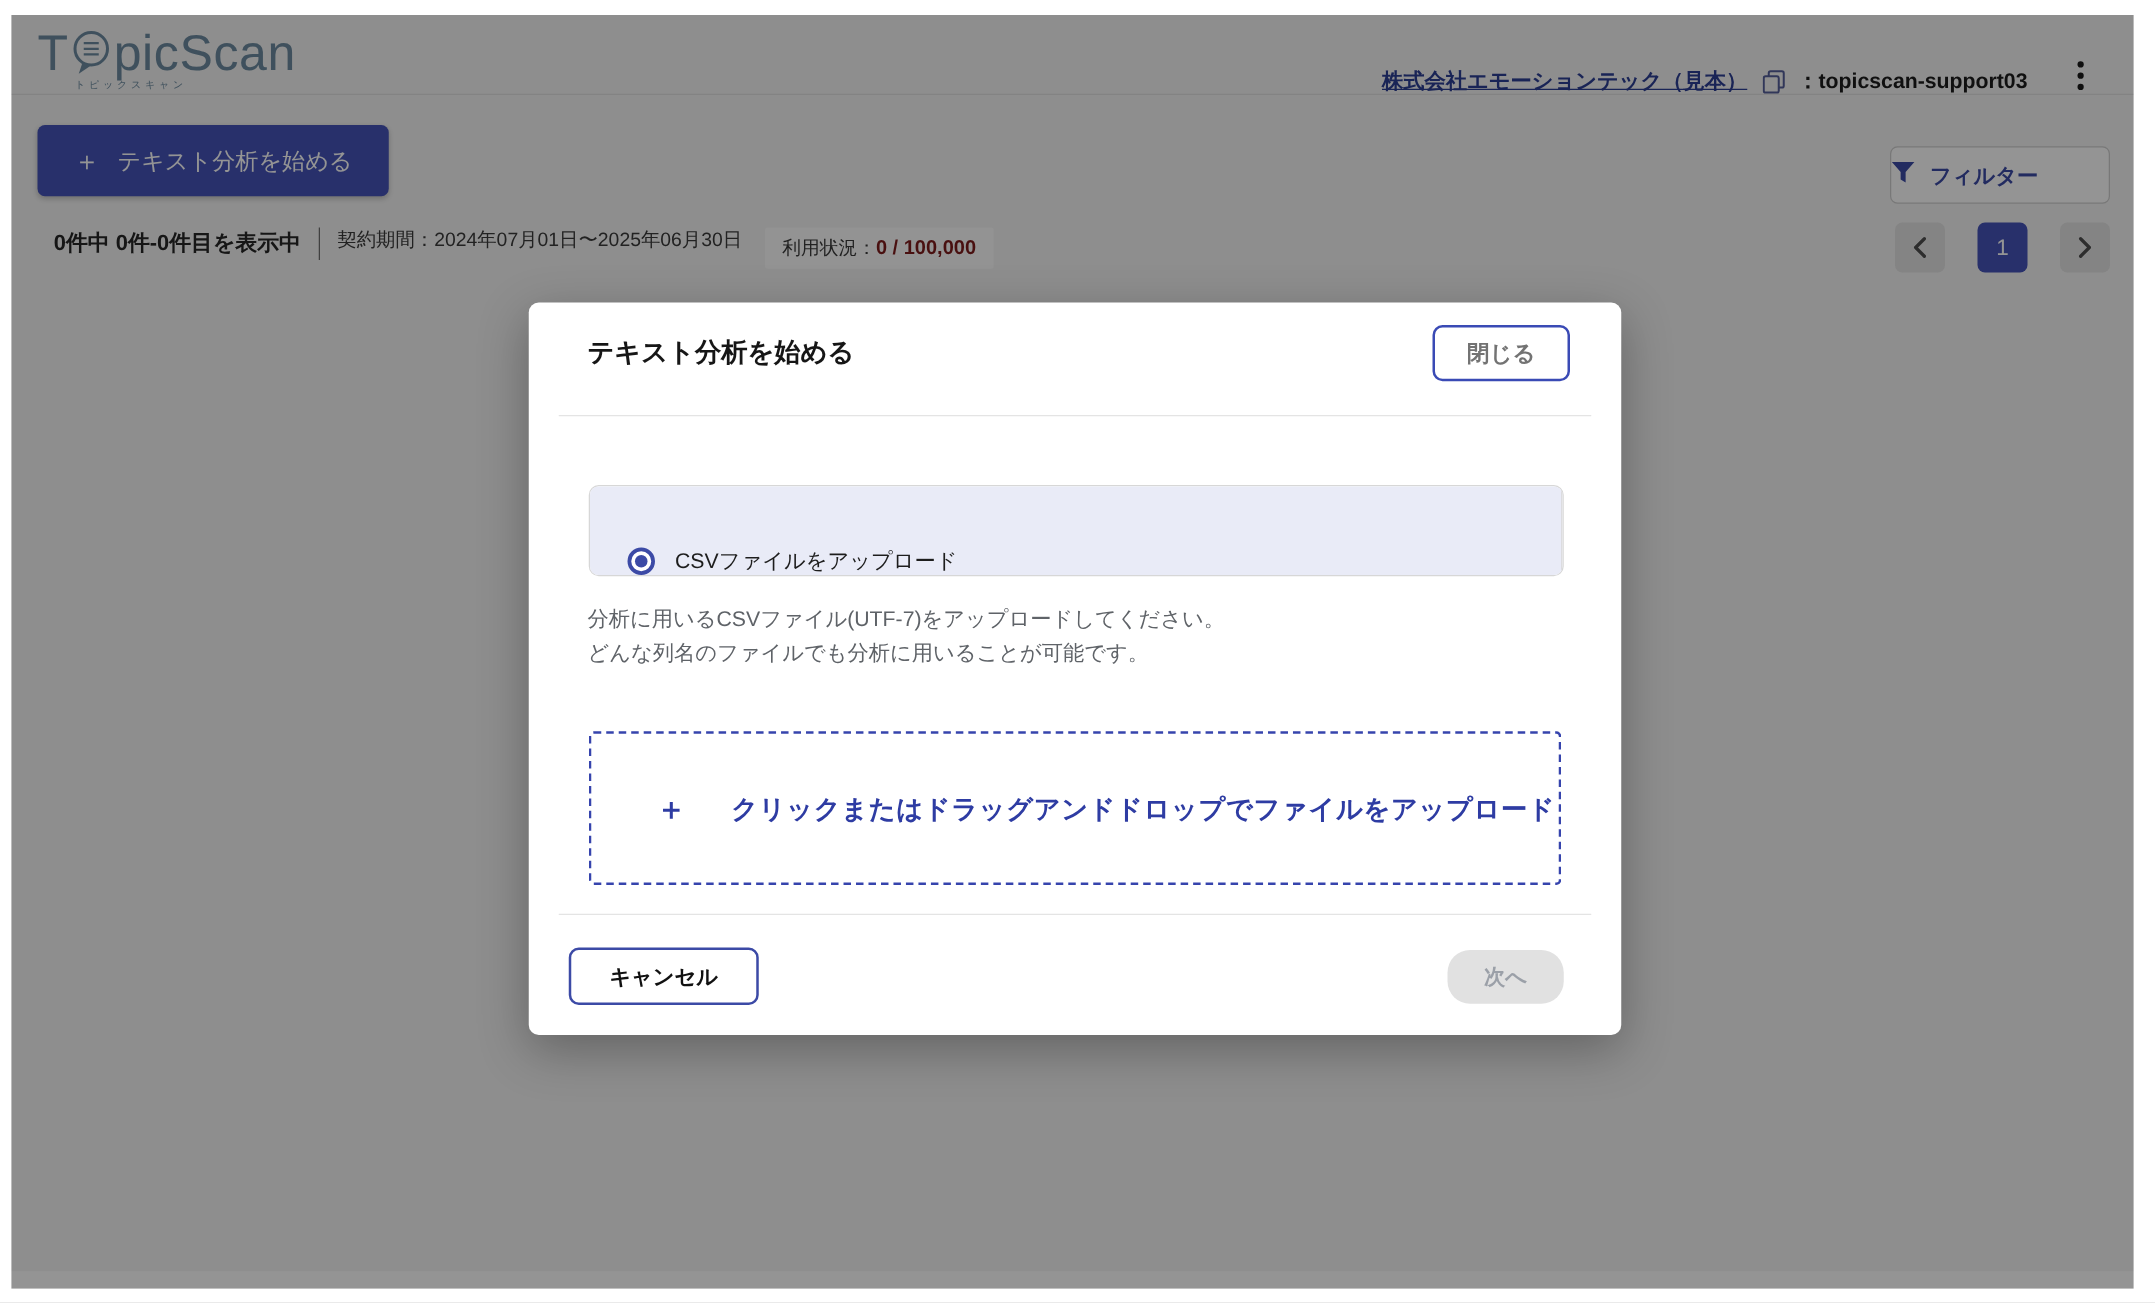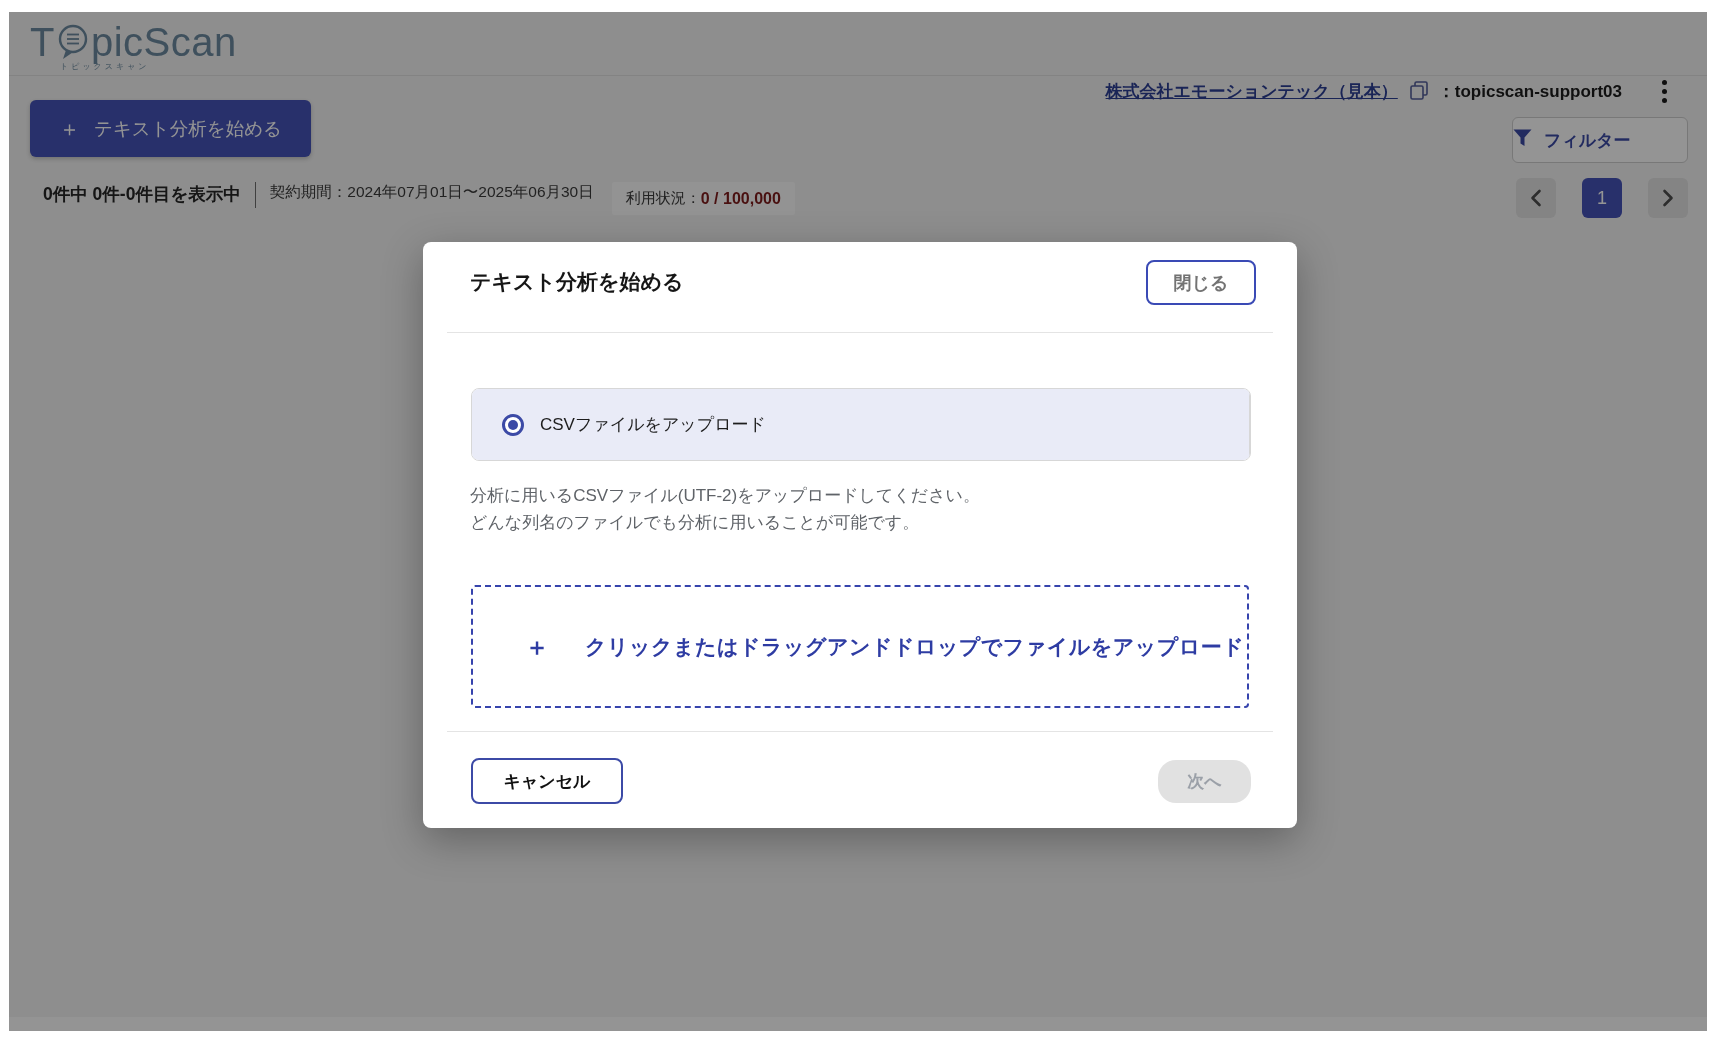--- a/index.html
+++ b/index.html
@@ -12,21 +12,21 @@
   .viewport { position:absolute; left:9px; top:12px; width:1698px; height:1019px; background:#f4f4f4; overflow:hidden; }
 
   .appbar { position:absolute; left:0; top:0; right:0; height:64px; background:#f4f4f4; border-bottom:1px solid #e2e2e2; }
 
   .logo { position:absolute; left:21px; top:7px; color:#6d8ba0; }
   .logo-row { display:flex; align-items:center; }
   .logo-text { font-size:40px; font-weight:300; letter-spacing:0.5px; line-height:44px; }
   .logo-bubble { display:inline-block; margin:4px 1px 0 1px; }
   .logo-sub { font-size:8px; letter-spacing:3px; margin:-4px 0 0 30px; }
 
-  .appbar-right { position:absolute; right:36px; top:0; height:64px; display:flex; align-items:center; gap:10px;margin-top:47px; }
+  .appbar-right { position:absolute; right:36px; top:0; height:64px; display:flex; align-items:flex-end; gap:10px; }
   .org-link { font-size:17px; font-weight:bold; color:#2c3e94; text-decoration:underline; cursor:pointer; }
   .copy-icon { display:inline-flex; margin-left:2px; cursor:pointer; }
   .account { font-size:17px; font-weight:bold; color:#1c1c1c; }
   .kebab { display:flex; flex-direction:column; gap:4px; margin-left:26px; padding:4px; cursor:pointer; }
   .kebab i { width:5px; height:5px; border-radius:50%; background:#1a1a1a; }
 
   .primary-btn { position:absolute; left:21px; top:88px; width:281px; height:57px; background:#4553b8; color:#fff;
     border:none; border-radius:6px; font-size:18.5px; font-weight:500; display:flex; align-items:center; justify-content:center;
     gap:14px; cursor:pointer; box-shadow:0 2px 4px rgba(0,0,0,0.2); font-family:inherit; }
   .primary-btn .plus { font-size:21px; font-weight:400; }
@@ -57,37 +57,37 @@
     box-shadow:0 12px 40px rgba(0,0,0,0.30); z-index:100; }
   .modal-title { position:absolute; left:47px; top:26px; font-size:21px; font-weight:600; color:#161616; }
   .close-btn { position:absolute; right:41px; top:18px; width:110px; height:45px; background:#fff; border:2px solid #3a4ab5;
     border-radius:8px; font-size:18px; font-weight:600; color:#737373; cursor:pointer; font-family:inherit; }
   .divider { position:absolute; left:24px; right:24px; height:1px; background:#e4e4e4; }
   .divider-1 { top:90px; }
   .divider-2 { top:489px; }
 
   .segmented { position:absolute; left:48px; top:146px; width:780px; height:73px; border:1px solid #d7d7d7; border-radius:8px;
     display:flex; overflow:hidden; background:#fff; }
-  .segment { flex:1; display:flex; align-items:center; gap:16px; padding-left:30px; cursor:pointer; }
+  .segment { flex:1; display:flex; align-items:flex-end; gap:16px; padding-left:30px; cursor:pointer; }
   .segment.selected { background:#e9ebf7; border-right:1px solid #d7d7d7; }
   .radio-outer { width:22px; height:22px; border-radius:50%; border:3px solid #3c4aa6; background:#fff; display:flex;
     align-items:center; justify-content:center; flex:none; }
   .radio-dot { width:10px; height:10px; border-radius:50%; background:#3c4aa6; }
   .radio-off { width:22px; height:22px; border-radius:50%; border:2.5px solid #6f6f6f; background:#fff; flex:none; }
   .segment-label { font-size:17px; color:#1d1d1d; }
 
   .modal-desc { position:absolute; left:47px; top:240px; font-size:17px; color:#5f6368; line-height:27px; }
 
   .dropzone { position:absolute; left:48px; top:343px; width:778px; height:123px; border:2px dashed #3644ad; border-radius:4px;
     cursor:pointer; background:#fff; }
   .dropzone .plus { position:absolute; left:52px; top:50%; transform:translateY(-50%); font-size:24px; font-weight:600; color:#2e3ca3; }
   .dropzone .dz-label { position:absolute; left:112px; top:50%; transform:translateY(-50%); font-size:21px; font-weight:600;
     color:#2e3ca3; letter-spacing:0.5px; }
 
-  .cancel-btn { position:absolute; left:48px; top:516px; width:152px; height:46px; background:#fff; border:2px solid #3c4aa6;
+  .cancel-btn { position:absolute; left:32px; top:516px; width:152px; height:46px; background:#fff; border:2px solid #3c4aa6;
     border-radius:8px; font-size:17px; font-weight:600; color:#111; cursor:pointer; font-family:inherit; }
   .next-btn { position:absolute; right:46px; top:518px; width:93px; height:43px; background:#e1e1e1; border:none;
     border-radius:18px; font-size:17px; font-weight:600; color:#9ba0a8; cursor:default; font-family:inherit; }
 </style>
 </head>
 <body>
 
 <div class="screen">
 
   <div class="viewport">
@@ -178,21 +178,21 @@
     <div class="segmented">
       <div class="segment selected">
         <span class="radio-outer">
             <span class="radio-dot"></span>
           </span>
         <span class="segment-label">CSVファイルをアップロード</span>
       </div>
     </div>
 
     <div class="modal-desc">
-      <div>分析に用いるCSVファイル(UTF-2)をアップロードしてください。</div>
+      <div>分析に用いるCSVファイル(UTF-7)をアップロードしてください。</div>
       <div>どんな列名のファイルでも分析に用いることが可能です。</div>
     </div>
 
     <div class="dropzone">
       <span class="plus">＋</span>
       <span class="dz-label">クリックまたはドラッグアンドドロップでファイルをアップロード</span>
     </div>
 
     <div class="divider divider-2"></div>
 

